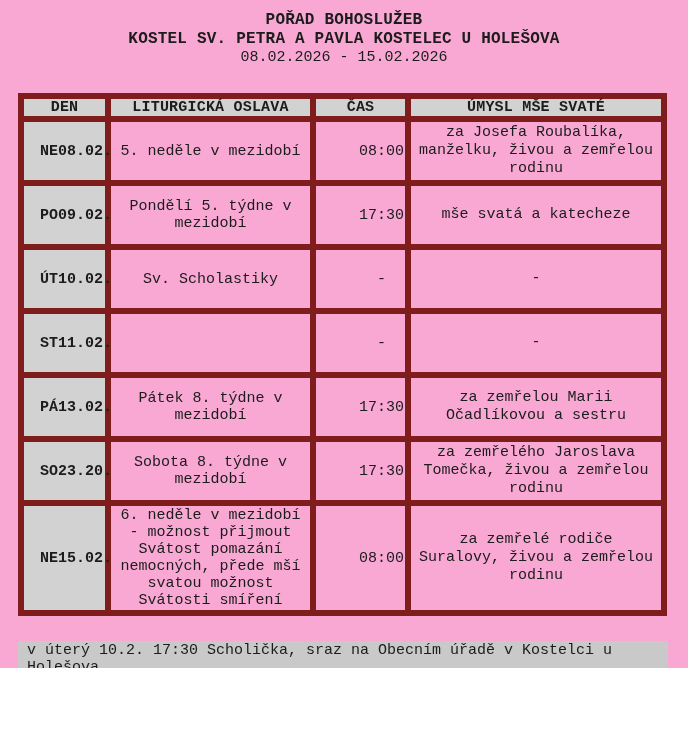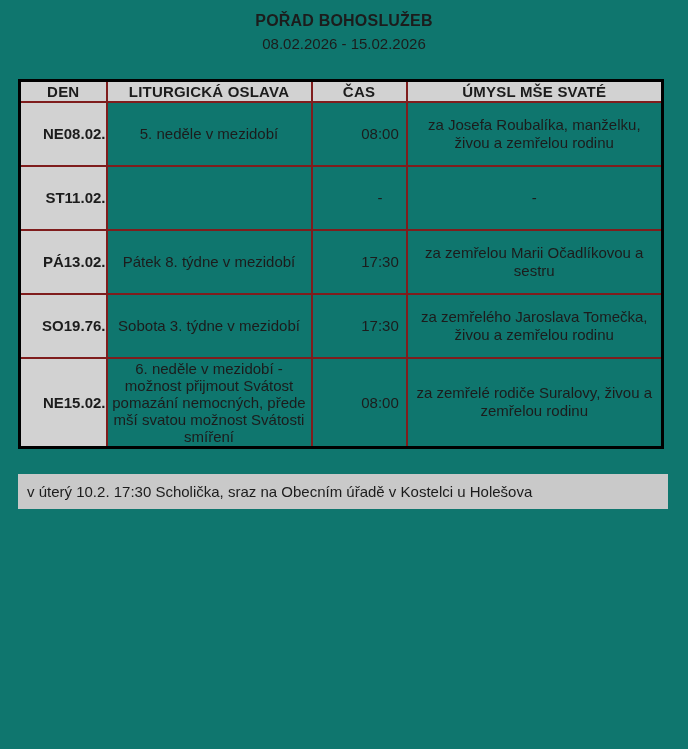--- a/index.html
+++ b/index.html
@@ -4,52 +4,52 @@
 <style>
   * { box-sizing: border-box; margin: 0; padding: 0; }
   html, body {
     width: 688px;
     background: #ffffff;
     font-family: "Liberation Sans", sans-serif;
     color: #1c1c1c;
   }
   .page {
     width: 688px;
-    height: 749px;
-    background: #0f766e;
+    height: 668px;
+    background: #f9a8d4;
     overflow: hidden;
+    font-family: Liberation Mono, monospace;
   }
   .titles {
     text-align: center;
     padding-top: 11px;
   }
   .title-line {
     font-weight: bold;
     font-size: 16px;
     line-height: 19px;
     letter-spacing: 0.2px;
   }
   .date-line {
     font-size: 15px;
     line-height: 18px;
-    margin-top: 5px;
   }
   table.schedule {
     border-collapse: collapse;
     table-layout: fixed;
     width: 643px;
     margin: 26px 0 0 18px;
     border: 3px solid #000;
   }
   col.c-den   { width: 87px; }
   col.c-oslava{ width: 205px; }
   col.c-cas   { width: 95px; }
   col.c-umysl { width: 256px; }
   th, td {
-    border: 2px solid #7f1d1d;
+    border: 6px solid #7f1d1d;
     vertical-align: middle;
   }
   th {
     background: var(--cell-gray, #d2d2d2);
     font-size: 15px;
     font-weight: bold;
     height: 21px;
     text-align: center;
     letter-spacing: 0.2px;
   }
@@ -76,20 +76,21 @@
     font-size: 15px;
   }
 </style>
 </head>
 <body>
 
 <div class="page">
 
   <div class="titles">
     <div class="title-line">POŘAD BOHOSLUŽEB</div>
+    <div class="title-line">KOSTEL SV. PETRA A PAVLA KOSTELEC U HOLEŠOVA</div>
     <div class="date-line">08.02.2026 - 15.02.2026</div>
   </div>
 
   <table class="schedule">
     <colgroup>
       <col class="c-den">
       <col class="c-oslava">
       <col class="c-cas">
       <col class="c-umysl">
     </colgroup>
@@ -102,34 +103,46 @@
       </tr>
     </thead>
     <tbody id="schedule-body">
         <tr>
           <td class="day-cell"><span class="abbr">NE</span><span class="date">08.02.</span></td>
           <td class="celebration-cell">5. neděle v mezidobí</td>
           <td class="time-cell">08:00</td>
           <td class="intention-cell">za Josefa Roubalíka, manželku, živou a zemřelou rodinu</td>
         </tr>
         <tr>
+          <td class="day-cell"><span class="abbr">PO</span><span class="date">09.02.</span></td>
+          <td class="celebration-cell">Pondělí 5. týdne v mezidobí</td>
+          <td class="time-cell">17:30</td>
+          <td class="intention-cell">mše svatá a katecheze</td>
+        </tr>
+        <tr>
+          <td class="day-cell"><span class="abbr">ÚT</span><span class="date">10.02.</span></td>
+          <td class="celebration-cell">Sv. Scholastiky</td>
+          <td class="time-cell">-</td>
+          <td class="intention-cell">-</td>
+        </tr>
+        <tr>
           <td class="day-cell"><span class="abbr">ST</span><span class="date">11.02.</span></td>
           <td class="celebration-cell"></td>
           <td class="time-cell">-</td>
           <td class="intention-cell">-</td>
         </tr>
         <tr>
           <td class="day-cell"><span class="abbr">PÁ</span><span class="date">13.02.</span></td>
           <td class="celebration-cell">Pátek 8. týdne v mezidobí</td>
           <td class="time-cell">17:30</td>
           <td class="intention-cell">za zemřelou Marii Očadlíkovou a sestru</td>
         </tr>
         <tr>
-          <td class="day-cell"><span class="abbr">SO</span><span class="date">19.76.</span></td>
-          <td class="celebration-cell">Sobota 3. týdne v mezidobí</td>
+          <td class="day-cell"><span class="abbr">SO</span><span class="date">23.20.</span></td>
+          <td class="celebration-cell">Sobota 8. týdne v mezidobí</td>
           <td class="time-cell">17:30</td>
           <td class="intention-cell">za zemřelého Jaroslava Tomečka, živou a zemřelou rodinu</td>
         </tr>
         <tr class="last-row">
           <td class="day-cell"><span class="abbr">NE</span><span class="date">15.02.</span></td>
           <td class="celebration-cell">6. neděle v mezidobí - možnost přijmout Svátost pomazání nemocných, přede mší svatou možnost Svátosti smíření</td>
           <td class="time-cell">08:00</td>
           <td class="intention-cell">za zemřelé rodiče Suralovy, živou a zemřelou rodinu</td>
         </tr>
       </tbody>

